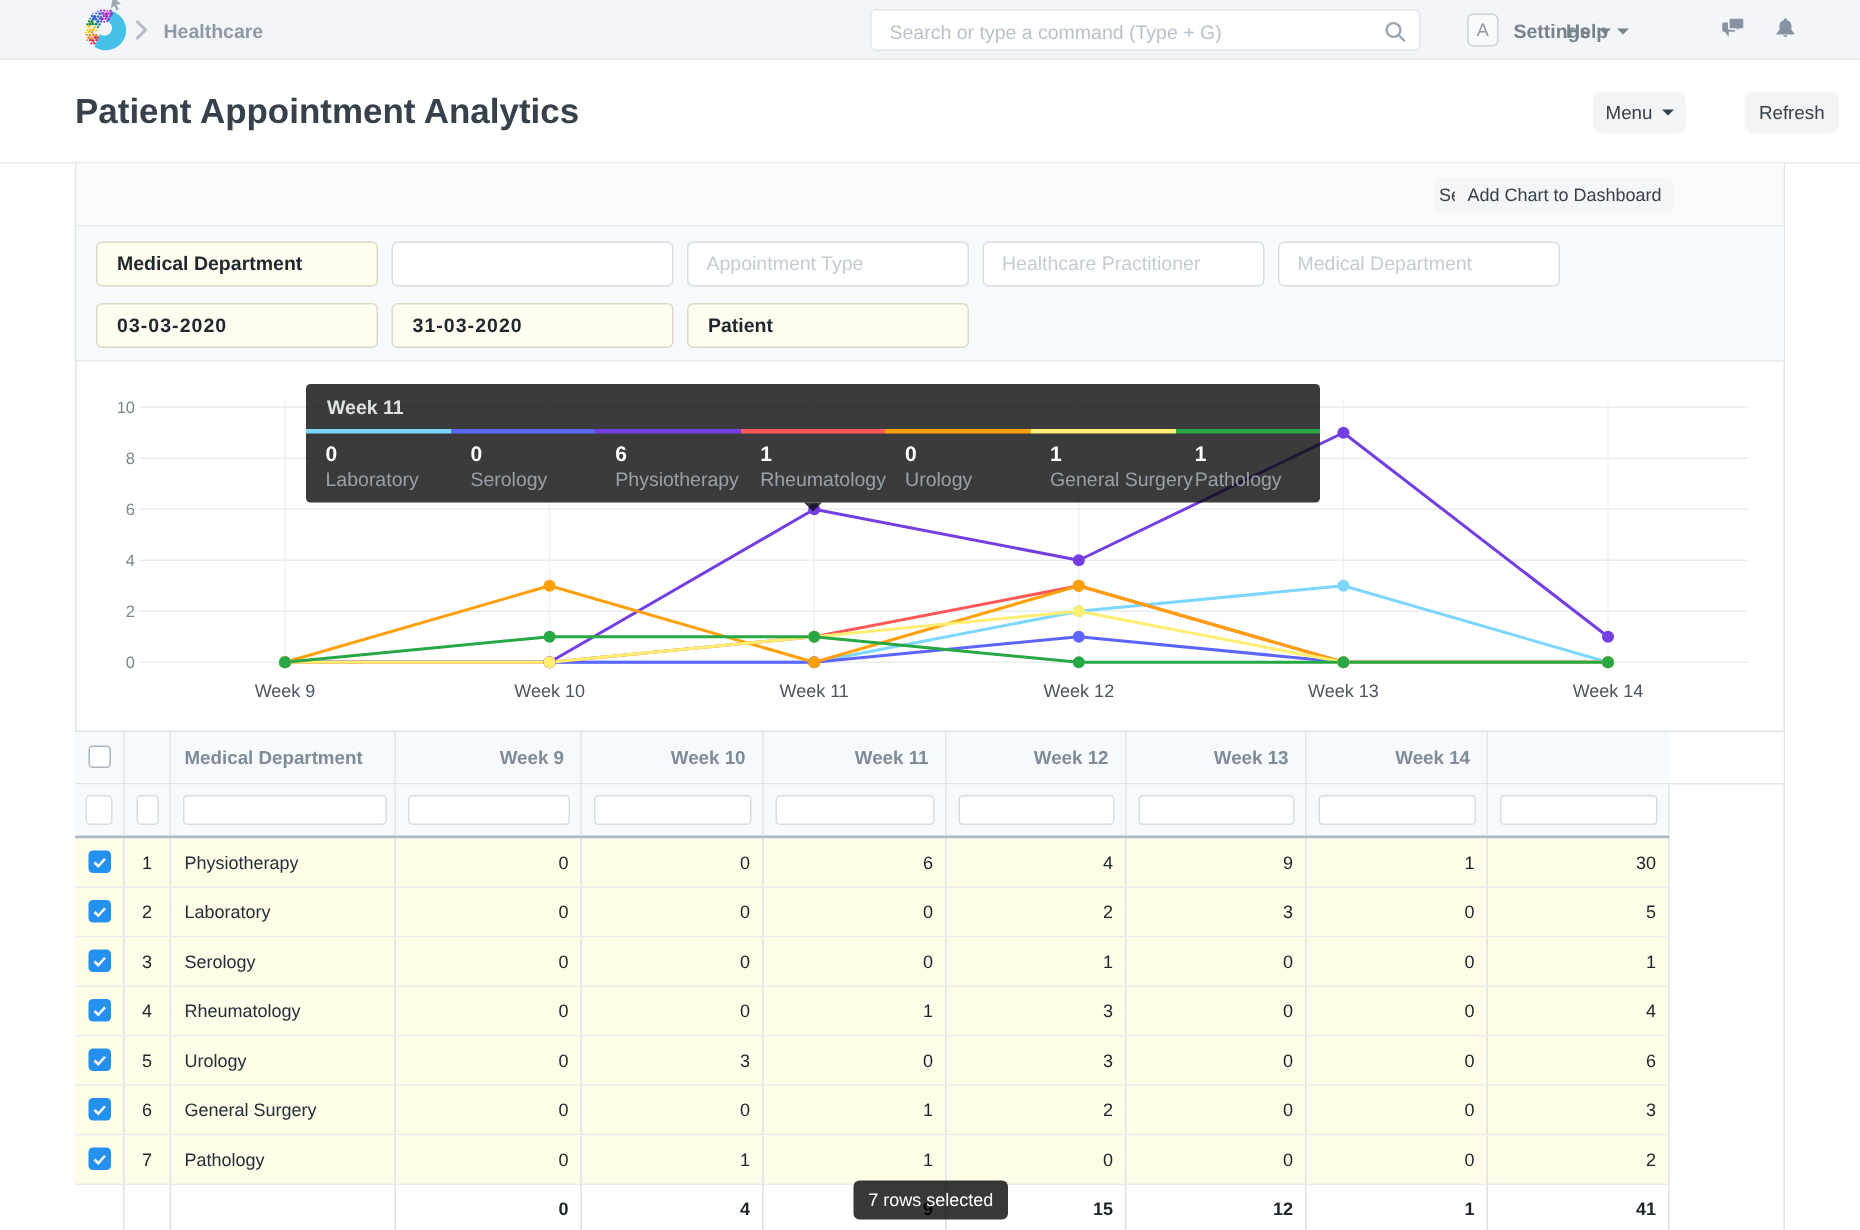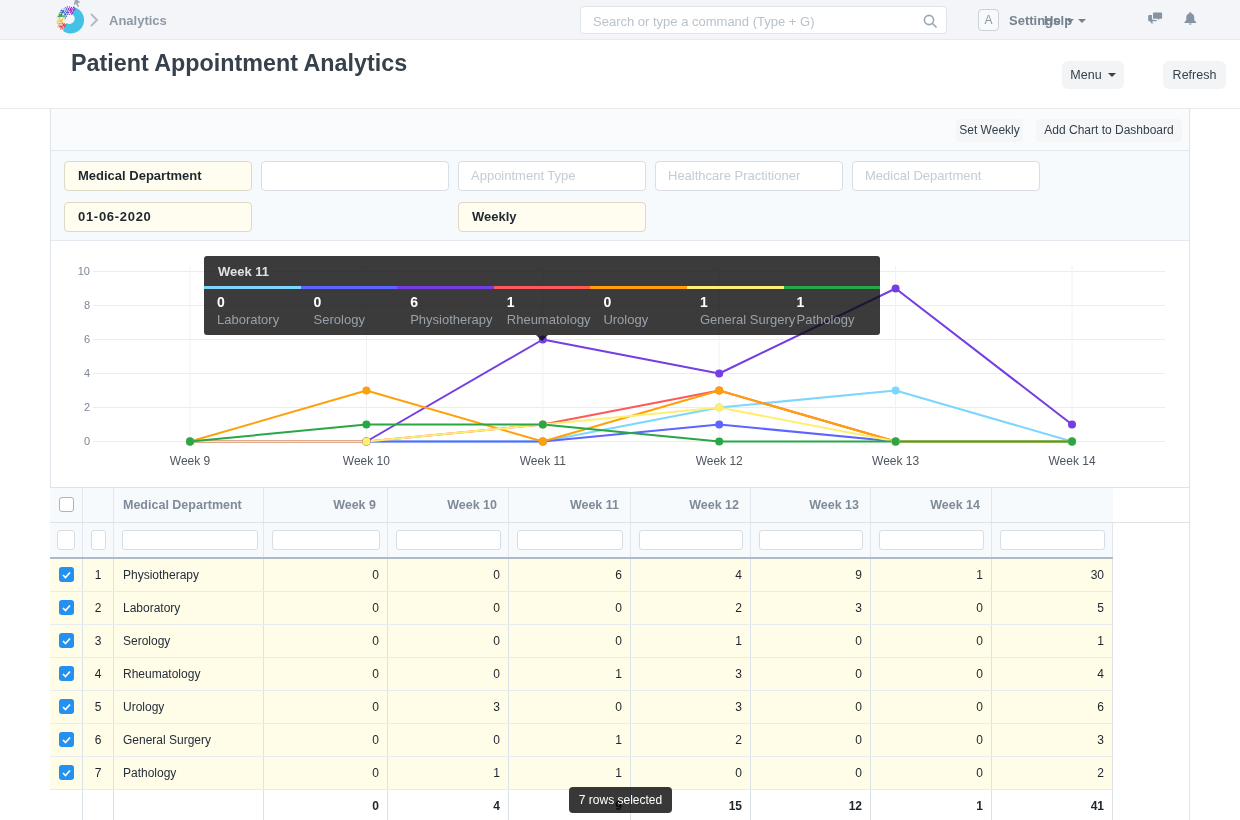--- a/index.html
+++ b/index.html
@@ -15,21 +15,21 @@
 .search svg { position:absolute; right:7px; top:6px; }
 .avatar { position:absolute; left:978px; top:9px; width:21px; height:22px; border:1px solid #ccd3da;
   border-radius:4px; background:#f8f9fb; color:#8d99a6; font-size:12px; text-align:center; line-height:20px; }
 .navlink { position:absolute; top:13px; font-size:13px; font-weight:700; color:#76828e; }
 .caret { display:inline-block; width:0; height:0; border-left:4px solid transparent;
   border-right:4px solid transparent; border-top:4.5px solid #76828e; margin-left:6px; vertical-align:2px; }
 
 
 .pagehead { position:absolute; left:0; top:40px; width:1240px; height:69px; background:#fff;
   border-bottom:1px solid #e8ebee; }
-h1 { position:absolute; left:50px; top:10px; font-size:23.3px; font-weight:700; color:#36414c;margin-left:21px; }
+h1 { position:absolute; left:50px; top:21px; font-size:23.3px; font-weight:700; color:#36414c; }
 .btn { position:absolute; top:21px; height:28px; background:#f2f4f6; border-radius:6px;
   font-size:12.5px; color:#36414c; text-align:center; line-height:28px; }
 
 
 .cont-l { position:absolute; left:50px; top:109px; width:1px; height:711px; background:#dee4e9; }
 .cont-r { position:absolute; left:1189px; top:109px; width:1px; height:711px; background:#dee4e9; }
 
 
 .chartbtn { position:absolute; top:119px; height:23px; background:#f4f6f8; border-radius:4px;
   font-size:12px; color:#36414c; text-align:center; line-height:23px; }
@@ -150,21 +150,21 @@
       <circle cx="64.3" cy="26.7" r="0.86" fill="#e03038"></circle>
       <circle cx="60.9" cy="28.9" r="0.72" fill="#e03038"></circle>
       <circle cx="62.9" cy="28.8" r="0.81" fill="#e03038"></circle>
     </svg>
   <svg style="position:absolute;left:73px;top:0" width="9" height="8" viewBox="0 0 9 8">
       <path d="M2.2 -2 L7.6 2.6 L4.6 3.1 L6.2 6.4 L4.7 7.1 L3.2 3.8 L0.8 5.6 Z" fill="#9fa9b1"></path>
     </svg>
   <svg class="crumb-chev" width="10" height="16" viewBox="0 0 10 16">
       <polyline points="2,2 8,8 2,14" fill="none" stroke="#b3bcc6" stroke-width="2"></polyline>
     </svg>
-  <div class="crumb">Analytics</div>
+  <div class="crumb">Healthcare</div>
   <div class="search">
       <span class="ph">Search or type a command (Type + G)</span>
     <svg width="17" height="17" viewBox="0 0 17 17">
         <circle cx="7" cy="7" r="4.6" fill="none" stroke="#9aa6b2" stroke-width="1.6"></circle>
         <line x1="10.5" y1="10.5" x2="14.5" y2="14.5" stroke="#9aa6b2" stroke-width="1.6"></line>
       </svg>
   </div>
   <div class="avatar">A</div>
   <div class="navlink" style="left:1009px">Settings<span class="caret"></span></div>
   <div class="navlink" style="left:1044px">Help<span class="caret"></span></div>
@@ -179,29 +179,30 @@
 </div>
 <div class="pagehead">
   <h1>Patient Appointment Analytics</h1>
   <div class="btn" style="left:1062px;width:62px">Menu<span class="caret" style="border-top-color:#36414c"></span></div>
   <div class="btn" style="left:1163px;width:63px">Refresh</div>
 </div>
 <div class="cont-l"></div>
 <div class="cont-r"></div>
 <div class="setrow"></div>
 <div class="chartbtn" style="left:956px;width:67px">Set Weekly</div>
-<div class="chartbtn" style="left:1036px;width:146px">Add Chart to Dashboard</div>
+<div class="chartbtn" style="left:970px;width:146px">Add Chart to Dashboard</div>
 <div class="filters">
   <div class="fi y" style="left:13px;top:10px">Medical Department</div>
   <div class="fi w" style="left:210px;top:10px"></div>
   <div class="fi w" style="left:407px;top:10px">Appointment Type</div>
   <div class="fi w" style="left:604px;top:10px">Healthcare Practitioner</div>
   <div class="fi w" style="left:801px;top:10px">Medical Department</div>
-  <div class="fi y ls" style="left:13px;top:51px">01-06-2020</div>
-  <div class="fi y" style="left:407px;top:51px">Weekly</div>
+  <div class="fi y ls" style="left:13px;top:51px">03-03-2020</div>
+  <div class="fi y ls" style="left:210px;top:51px">31-03-2020</div>
+  <div class="fi y" style="left:407px;top:51px">Patient</div>
 </div>
 <svg width="1140" height="246" viewBox="0 0 1140 246" style="position:absolute;left:50px;top:241px" font-family="Liberation Sans, sans-serif">
     <line x1="43" y1="200.5" x2="1115" y2="200.5" stroke="#e8edf1" stroke-width="1"></line>
     <text x="40" y="204.0" text-anchor="end" font-size="11" fill="#7c8795">0</text>
     <line x1="43" y1="166.5" x2="1115" y2="166.5" stroke="#e8edf1" stroke-width="1"></line>
     <text x="40" y="170.0" text-anchor="end" font-size="11" fill="#7c8795">2</text>
     <line x1="43" y1="132.5" x2="1115" y2="132.5" stroke="#e8edf1" stroke-width="1"></line>
     <text x="40" y="136.0" text-anchor="end" font-size="11" fill="#7c8795">4</text>
     <line x1="43" y1="98.5" x2="1115" y2="98.5" stroke="#e8edf1" stroke-width="1"></line>
     <text x="40" y="102.0" text-anchor="end" font-size="11" fill="#7c8795">6</text>

